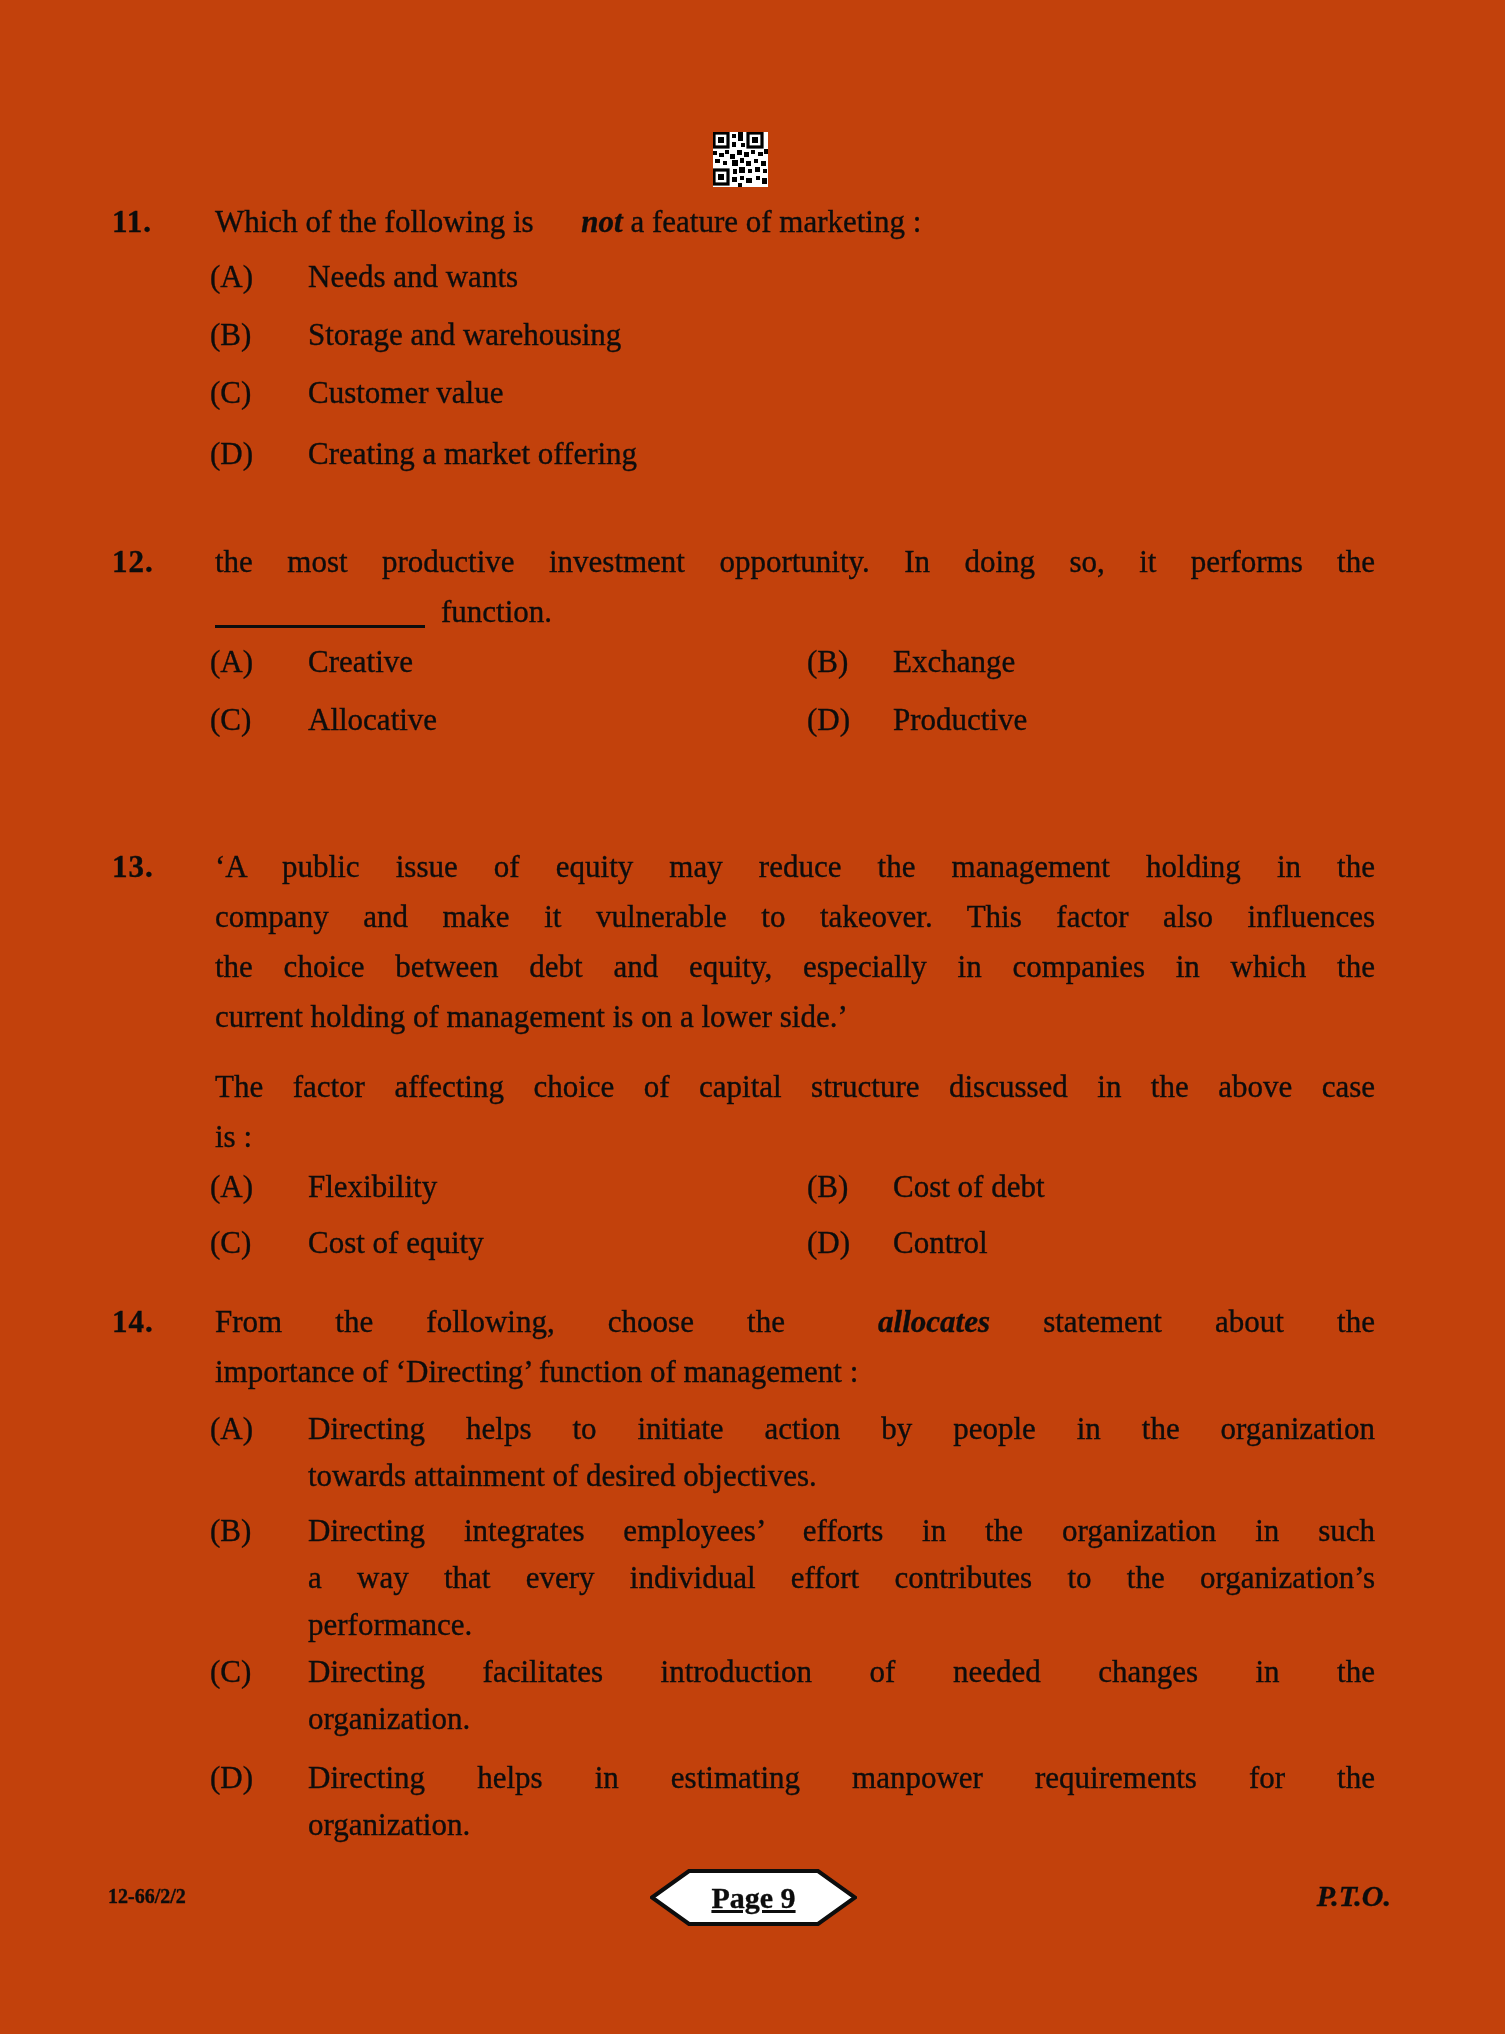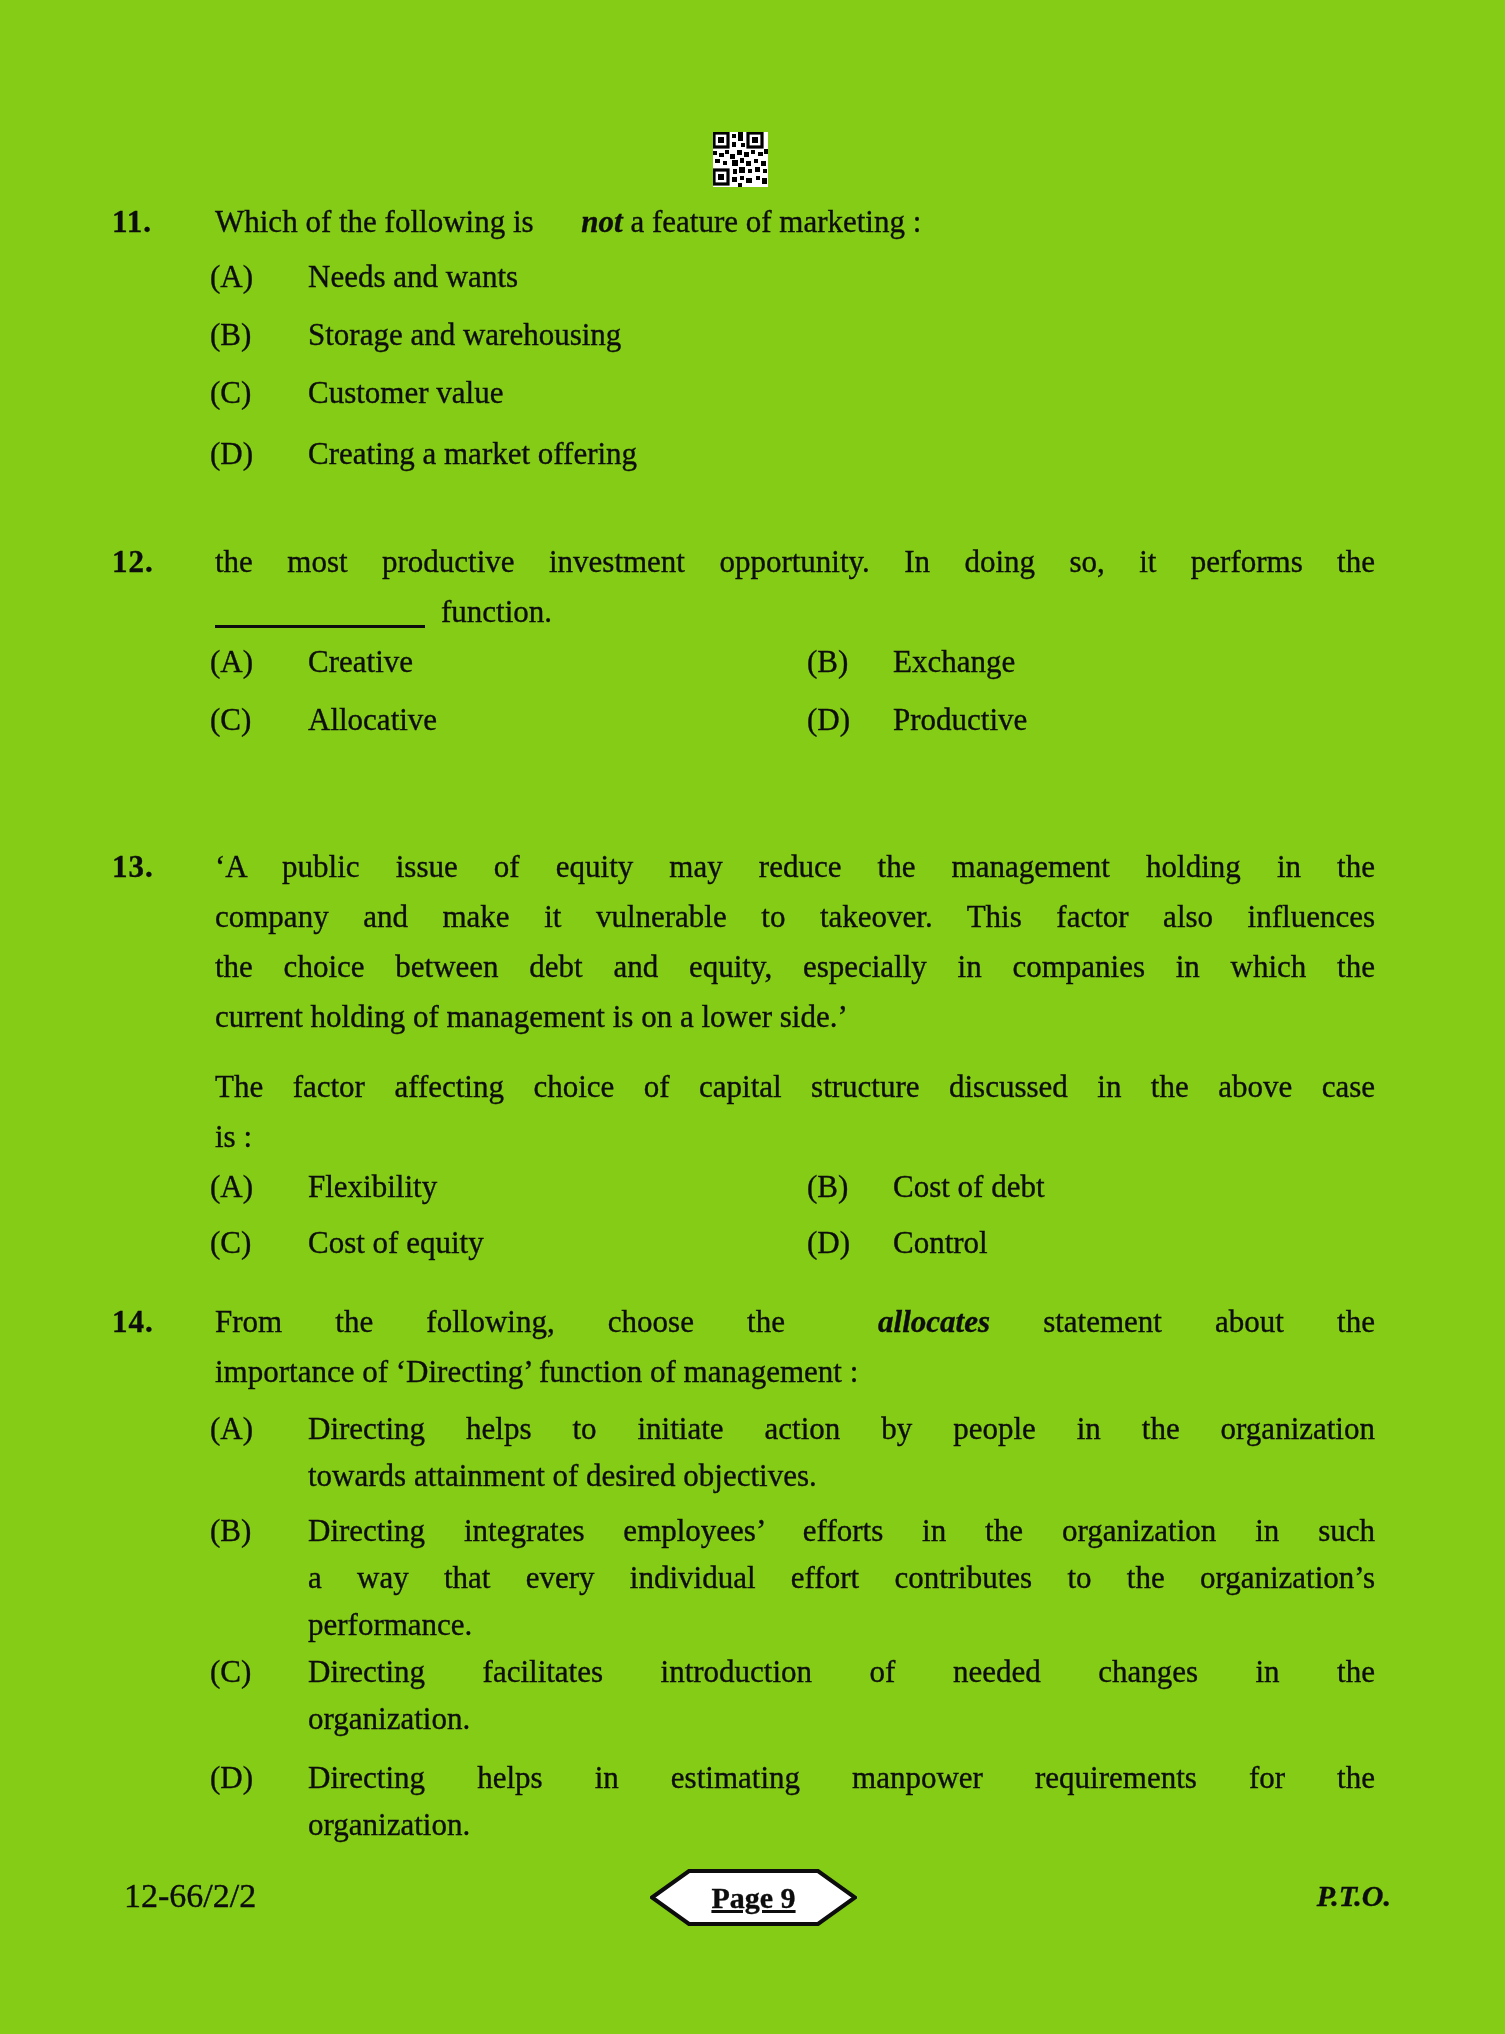--- a/index.html
+++ b/index.html
@@ -1,21 +1,21 @@
 <!DOCTYPE html>
 <html><head>
 <meta charset="utf-8">
 <style>
   html, body { margin: 0; padding: 0; background: #e8e8e8; }
   .page {
     position: relative;
     width: 1505px;
     height: 2034px;
     margin: 0 auto;
-    background: #84cc16;
+    background: #c2410c;
     color: #0d0d0d;
     font-family: "Liberation Serif", "DejaVu Serif", serif;
     font-size: 31px;
     -webkit-text-stroke: 0.35px #0d0d0d;
     overflow: hidden;
   }
   .qr {
     position: absolute;
     left: 713px;
     top: 132px;
@@ -53,26 +53,26 @@
     height: 2px;
     border-bottom: 3px solid #0d0d0d;
     vertical-align: -6px;
     margin-right: 16px;
   }
   .q14opt { position: relative; margin-left: 196px; width: 1067px; }
   .q14opt .lab { position: absolute; left: -98px; top: 0; line-height: 47px; }
   .pline { height: 47px; line-height: 47px; }
   .footer-code {
     position: absolute;
-    left: 124px;
+    left: 108px;
     top: 1878px;
     height: 36px;
     line-height: 36px;
-    font-size: 34px;
-    font-weight: normal;
+    font-size: 20px;
+    font-weight: bold;
   }
   .page-badge {
     position: absolute;
     left: 650px;
     top: 1868px;
     width: 207px;
     height: 59px;
   }
   .page-badge svg { position: absolute; left: 0; top: 0; }
   .page-badge .badge-text {

